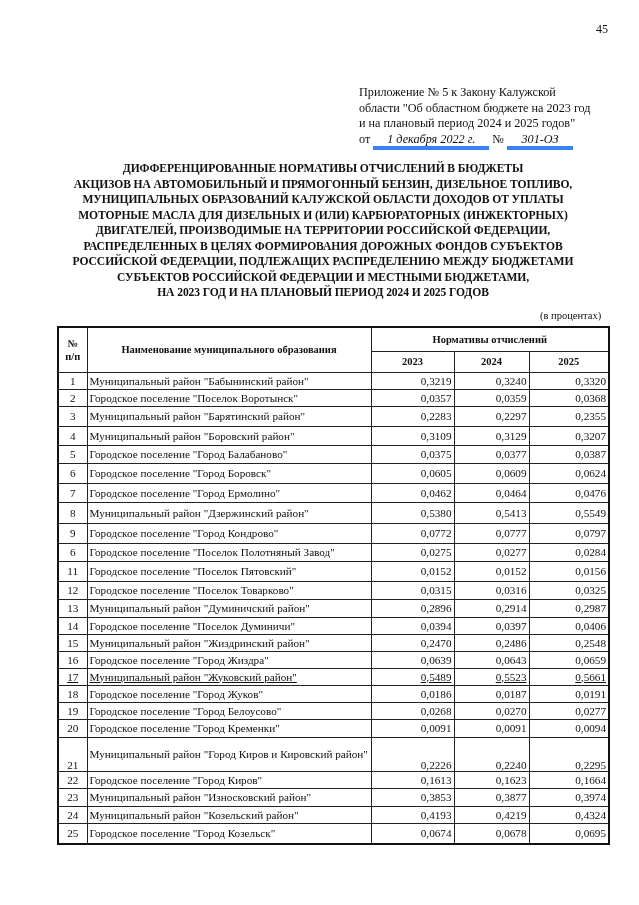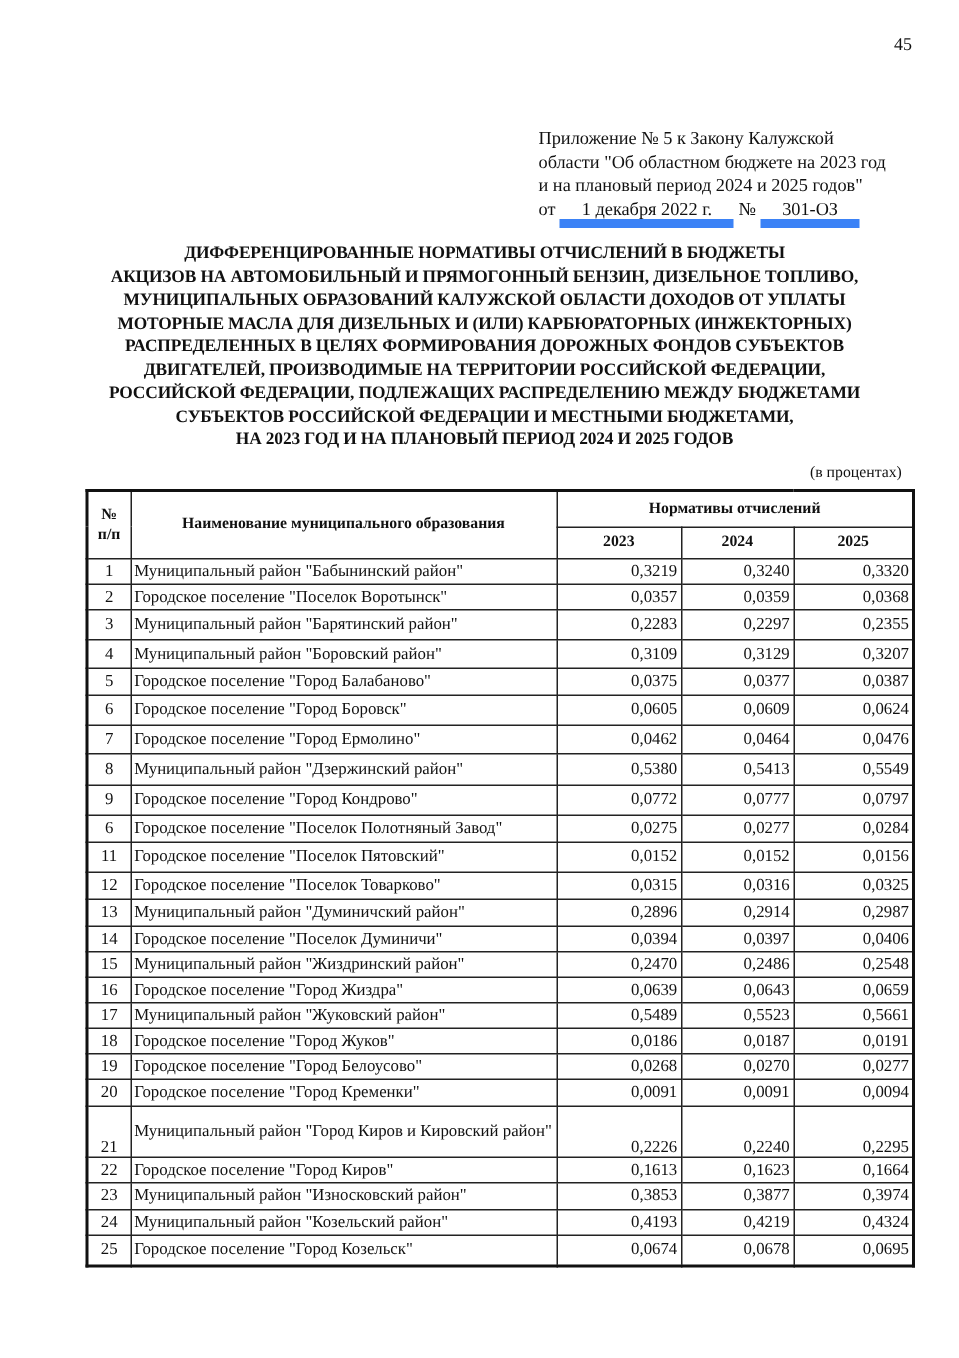--- a/index.html
+++ b/index.html
@@ -4,21 +4,21 @@
 <style>
   html, body { margin: 0; padding: 0; background: #ffffff; }
   body {
     width: 639px; height: 905px; position: relative; overflow: hidden;
     font-family: "Liberation Serif", "DejaVu Serif", serif; color: #111;
   }
   .page-num { position: absolute; left: 596px; top: 22px; font-size: 12px; }
   .appendix {
     position: absolute; left: 359px; top: 85px; font-size: 12.2px; line-height: 15.5px; white-space: nowrap;
   }
-  .appendix .u { display: inline-block; border-bottom: 6px solid #3b82f6; text-align: center; line-height: 13px; }
+  .appendix .u { display: inline-block; border-bottom: 4px solid #3b82f6; text-align: center; line-height: 13px; font-style: italic; }
   .title {
     position: absolute; left: 40px; width: 566px; top: 161px; text-align: center;
     font-weight: bold; font-size: 11.6px; line-height: 15.5px; white-space: nowrap; letter-spacing: -0.1px;
   }
   .units { position: absolute; left: 540px; top: 310px; font-size: 10.5px; }
   table.t {
     position: absolute; left: 57px; top: 326px; border-collapse: collapse;
     font-size: 11.2px; table-layout: fixed;
   }
   table.t td, table.t th { border: 1px solid #222; padding: 0 2px; overflow: hidden; white-space: nowrap; }
@@ -45,22 +45,22 @@
     <span>№</span>
     <span class="u" style="width:66px;">301-ОЗ</span>
   </div>
 </div>
 
 <div class="title" id="title">
     <div>ДИФФЕРЕНЦИРОВАННЫЕ НОРМАТИВЫ ОТЧИСЛЕНИЙ В БЮДЖЕТЫ</div>
     <div>АКЦИЗОВ НА АВТОМОБИЛЬНЫЙ И ПРЯМОГОННЫЙ БЕНЗИН, ДИЗЕЛЬНОЕ ТОПЛИВО,</div>
     <div>МУНИЦИПАЛЬНЫХ ОБРАЗОВАНИЙ КАЛУЖСКОЙ ОБЛАСТИ ДОХОДОВ ОТ УПЛАТЫ</div>
     <div>МОТОРНЫЕ МАСЛА ДЛЯ ДИЗЕЛЬНЫХ И (ИЛИ) КАРБЮРАТОРНЫХ (ИНЖЕКТОРНЫХ)</div>
+    <div>ДВИГАТЕЛЕЙ, ПРОИЗВОДИМЫЕ НА ТЕРРИТОРИИ РОССИЙСКОЙ ФЕДЕРАЦИИ,</div>
     <div>РАСПРЕДЕЛЕННЫХ В ЦЕЛЯХ ФОРМИРОВАНИЯ ДОРОЖНЫХ ФОНДОВ СУБЪЕКТОВ</div>
-    <div>ДВИГАТЕЛЕЙ, ПРОИЗВОДИМЫЕ НА ТЕРРИТОРИИ РОССИЙСКОЙ ФЕДЕРАЦИИ,</div>
     <div>РОССИЙСКОЙ ФЕДЕРАЦИИ, ПОДЛЕЖАЩИХ РАСПРЕДЕЛЕНИЮ МЕЖДУ БЮДЖЕТАМИ</div>
     <div>СУБЪЕКТОВ РОССИЙСКОЙ ФЕДЕРАЦИИ И МЕСТНЫМИ БЮДЖЕТАМИ,</div>
     <div>НА 2023 ГОД И НА ПЛАНОВЫЙ ПЕРИОД 2024 И 2025 ГОДОВ</div>
   </div>
 
 <div class="units">(в процентах)</div>
 
 <table class="t">
   <colgroup>
     <col style="width:29px">
@@ -189,21 +189,21 @@
         <td class="c-val">0,2486</td>
         <td class="c-val">0,2548</td>
       </tr>
       <tr style="height: 17px;">
         <td class="c-num">16</td>
         <td class="c-name">Городское поселение "Город Жиздра"</td>
         <td class="c-val">0,0639</td>
         <td class="c-val">0,0643</td>
         <td class="c-val">0,0659</td>
       </tr>
-      <tr style="height: 17px;">
+      <tr style="height: 17px; text-decoration: underline;">
         <td class="c-num">17</td>
         <td class="c-name">Муниципальный район "Жуковский район"</td>
         <td class="c-val">0,5489</td>
         <td class="c-val">0,5523</td>
         <td class="c-val">0,5661</td>
       </tr>
       <tr style="height: 17px;">
         <td class="c-num">18</td>
         <td class="c-name">Городское поселение "Город Жуков"</td>
         <td class="c-val">0,0186</td>

